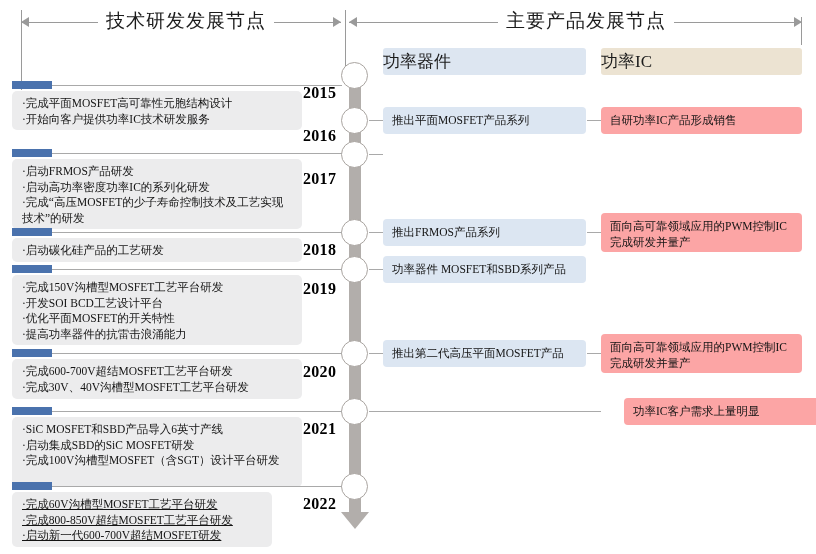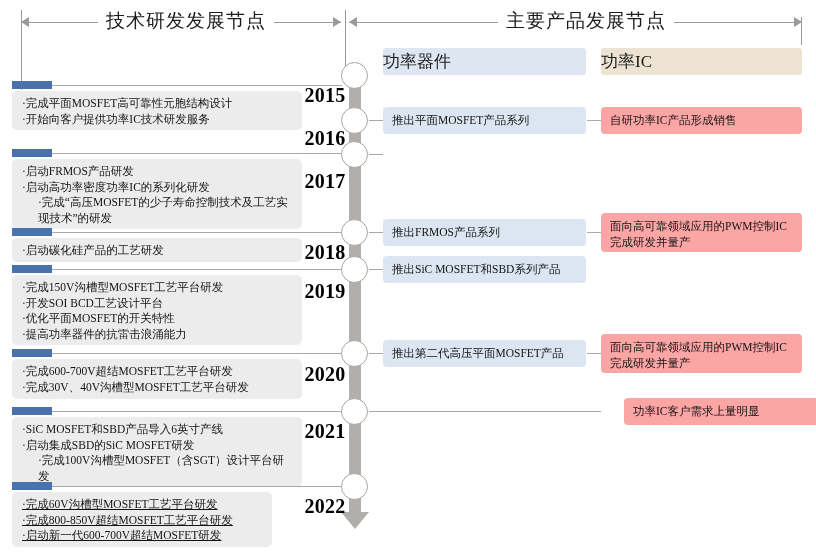--- a/index.html
+++ b/index.html
@@ -67,43 +67,43 @@
     position:absolute;
     width:27px;height:27px;
     border-radius:50%;
     background:#ffffff;
     border:1.3px solid #a9a4a0;
     box-sizing:border-box;
     left:341px;
   }
   .year{
     position:absolute;
-    font-size:20px;
+    font-size:16px;
     font-weight:bold;
     color:#000;
-    text-align:center;
+    text-align:left;
     width:44px;
     left:303px;
     letter-spacing:0.3px;
   }
 
   
   .tbox{
     position:absolute;
     left:12px;
     background:#ececed;
     border-radius:5px;
     box-sizing:border-box;
     padding:5px 8px 5px 10px;
     font-size:11.5px;
     line-height:15.5px;
     color:#141414;
   }
   .tbox div{white-space:nowrap;}
-  .tbox div.wrap{white-space:normal;margin-left:16px;}
+  .tbox div.wrap{white-space:normal;}
   .accent{
     position:absolute;
     left:12px;
     width:40px;height:8px;
     background:#4a72ad;
   }
   .lconn{
     position:absolute;
     height:1px;background:#a9a9a9;
   }
@@ -229,21 +229,21 @@
   <div class="pbox ic" style="left:601px;top:107px;width:201px;height:27px;">自研功率IC产品形成销售</div>
 
   <div class="rconn" style="left:369px;top:154px;width:14px;"></div>
 
   <div class="rconn" style="left:369px;top:232px;width:14px;"></div>
   <div class="pbox device" style="left:383px;top:219px;width:203px;height:27px;">推出FRMOS产品系列</div>
   <div class="rconn" style="left:587px;top:232px;width:14px;"></div>
   <div class="pbox ic" style="left:601px;top:213px;width:201px;height:39px;">面向高可靠领域应用的PWM控制IC完成研发并量产</div>
 
   <div class="rconn" style="left:369px;top:269px;width:14px;"></div>
-  <div class="pbox device" style="left:383px;top:256px;width:203px;height:27px;">推出SiC MOSFET和SBD系列产品</div>
+  <div class="pbox device" style="left:383px;top:256px;width:203px;height:27px;">功率器件 MOSFET和SBD系列产品</div>
 
   <div class="rconn" style="left:369px;top:353px;width:14px;"></div>
   <div class="pbox device" style="left:383px;top:340px;width:203px;height:27px;">推出第二代高压平面MOSFET产品</div>
   <div class="rconn" style="left:587px;top:353px;width:14px;"></div>
   <div class="pbox ic" style="left:601px;top:334px;width:201px;height:39px;">面向高可靠领域应用的PWM控制IC完成研发并量产</div>
 
   <div class="rconn" style="left:369px;top:411px;width:232px;"></div>
   <div class="pbox ic" style="left:601px;top:398px;width:201px;height:27px;margin-left:23px;">功率IC客户需求上量明显</div>
 
 </div>

